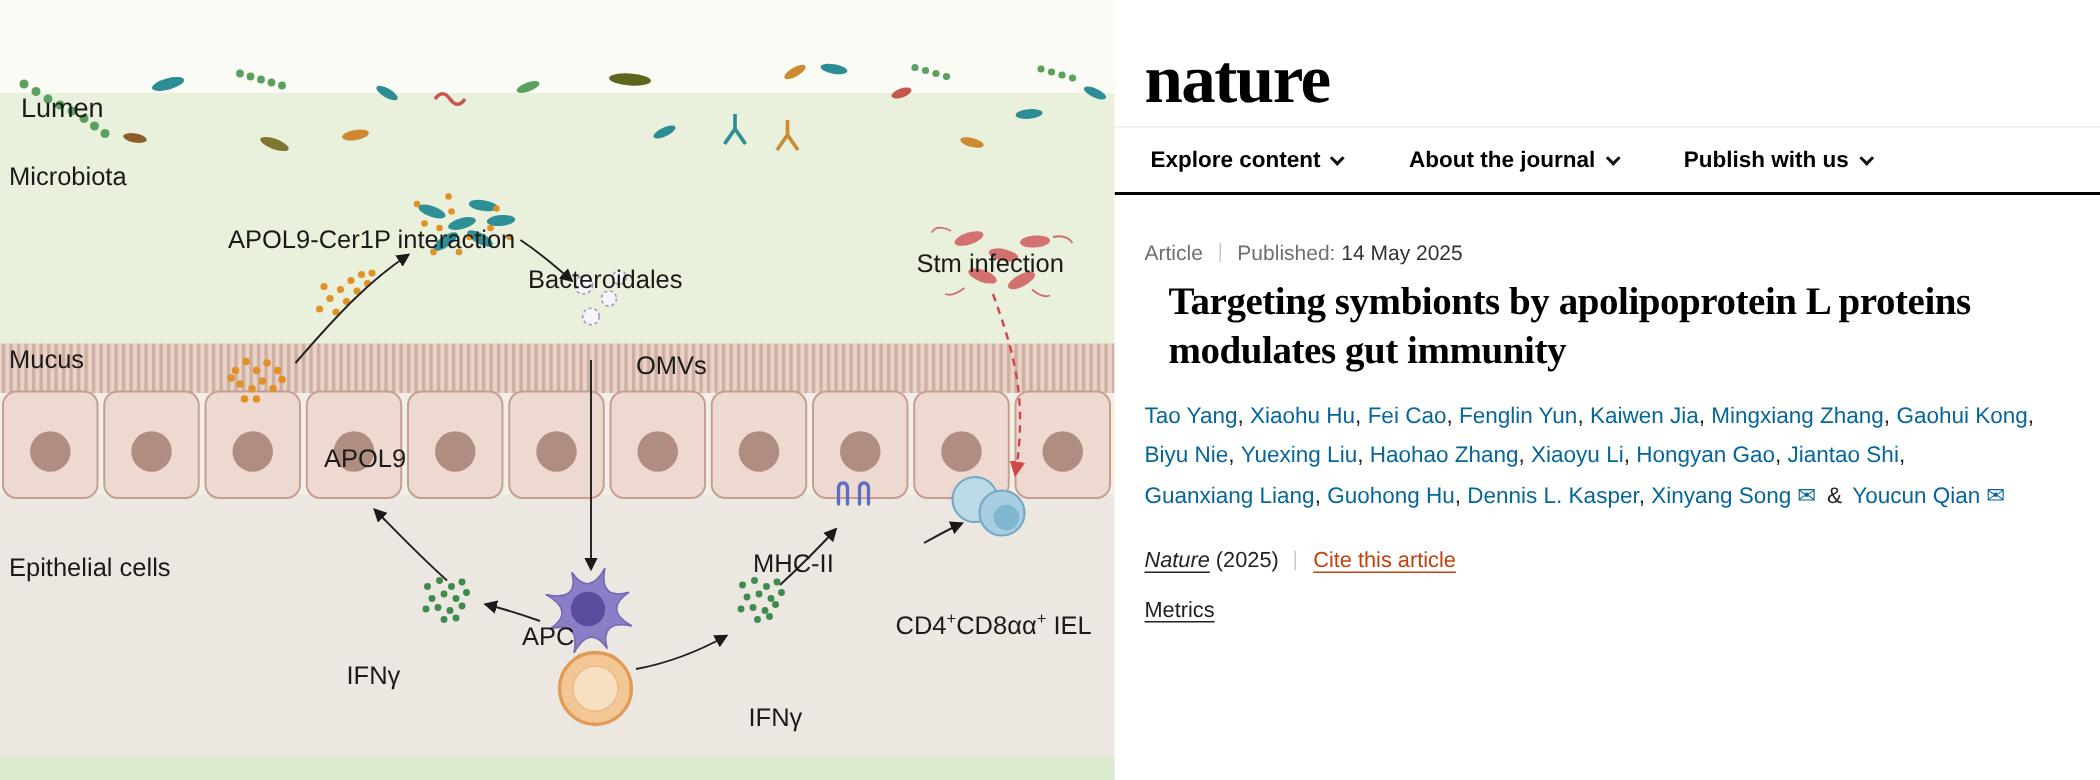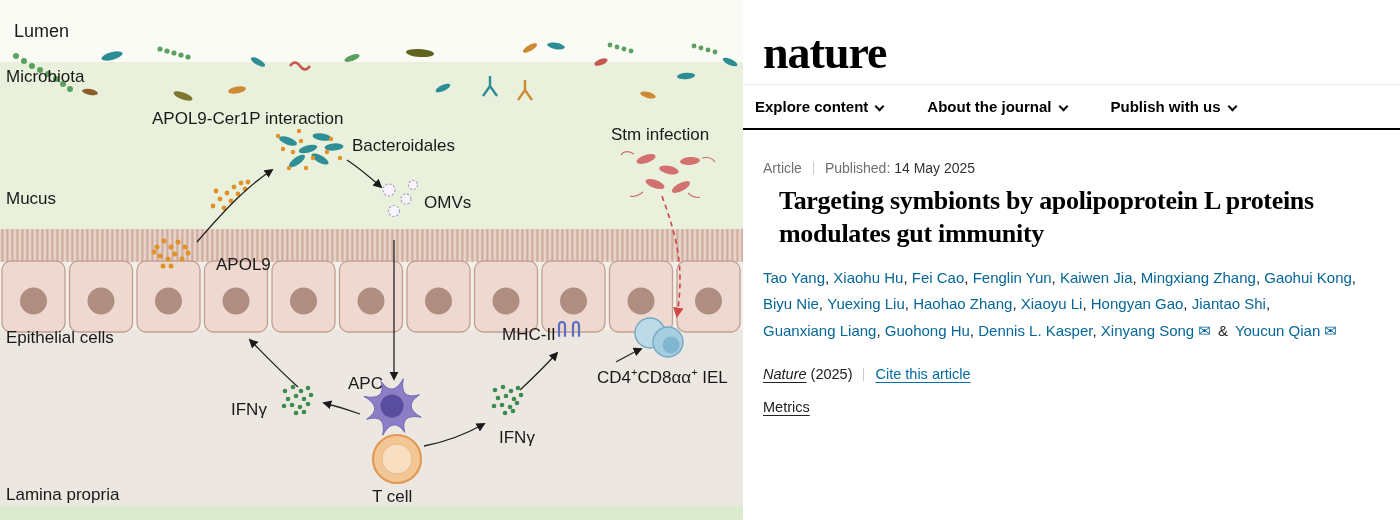--- a/index.html
+++ b/index.html
@@ -6,47 +6,47 @@
   html,body { margin:0; padding:0; }
   body {
     width:1400px; height:520px; overflow:hidden; background:#fff;
     font-family:"Liberation Sans", sans-serif; color:#222;
   }
   .container { display:flex; width:1400px; height:520px; }
 
   
   .figure-panel { position:relative; width:743px; height:520px; flex:none; background:#f2efe9; }
   .figure-panel svg { position:absolute; left:0; top:0; }
-  .fig-label { position:absolute; font-size:17px; color:#1a1a1a; white-space:nowrap; }
+  .fig-label { position:absolute; font-size:17px; color:#1a1a1a; white-space:nowrap;margin-top:41px; }
   .fig-label sup { font-size:11px; }
 
   
   .right-panel { flex:1; background:#fff; padding:0; }
   .logo-row { padding:30px 0 8px 20px; border-bottom:1px solid #ececec; }
   .logo { font-family:"Liberation Serif", serif; font-weight:700; font-size:46px; line-height:1; color:#000; letter-spacing:-1px; }
-  .nav-bar { display:flex; gap:44px; padding:13px 0 13px 12px; border-bottom:2px solid #000; }
+  .nav-bar { display:flex; gap:44px; padding:13px 0 13px 24px; border-bottom:2px solid #000; }
   .nav-item { font-size:15px; font-weight:700; color:#000; cursor:pointer; }
   .chev { display:inline-block; width:7px; height:7px; border-right:2px solid #111; border-bottom:2px solid #111; transform:rotate(45deg); margin-left:8px; vertical-align:2px; }
   .breadcrumb { margin:16px 0 0 20px; font-size:13.5px; color:#666; }
   .breadcrumb a { color:#666; text-decoration:underline; text-underline-offset:2px; cursor:pointer; }
   .crumb-sep { display:inline-block; width:5px; height:5px; border-right:1.5px solid #999; border-bottom:1.5px solid #999; transform:rotate(-45deg); margin:0 9px; vertical-align:1px; }
   .meta { margin:30px 0 0 20px; font-size:14px; color:#6f6f6f; }
   .meta .date { color:#333; }
   .vbar { display:inline-block; width:1px; height:13px; background:#c9c9c9; margin:0 11px; vertical-align:-2px; }
   .title { margin:9px 20px 0 36px; max-width:610px; font-family:"Liberation Serif", serif; font-weight:700; font-size:26px; line-height:1.25; color:#000; letter-spacing:-0.3px; }
   .authors { margin:15px 20px 0 20px; max-width:625px; font-size:15px; line-height:1.75; color:#222; }
   .author { white-space:nowrap; }
   .author a { color:#066699; text-decoration-thickness:1px; text-underline-offset:2.5px; cursor:pointer; }
   .author.c::after { content:", "; color:#222; }
   .amp { margin:0 3px; }
   .email-icon { color:#066699; font-size:15px; margin-left:4px; cursor:pointer; }
   .email-icon::before { content:"\2709"; }
   .journal-row { margin:22px 0 0 20px; font-size:14.5px; color:#222; }
   .journal-row .jname { font-style:italic; color:#222; text-decoration:underline; text-underline-offset:2.5px; cursor:pointer; }
-  .journal-row .cite { color:#0369a1; text-decoration:underline; text-underline-offset:2.5px; cursor:pointer; }
+  .journal-row .cite { color:#c2410c; text-decoration:underline; text-underline-offset:2.5px; cursor:pointer; }
   .metrics-row { margin:17px 0 0 20px; font-size:14.5px; }
   .metrics-row a { color:#222; text-decoration:underline; text-underline-offset:2.5px; cursor:pointer; }
 </style>
 </head>
 <body>
 
 <div class="container">
 
   <div class="figure-panel">
     <svg width="743" height="520" viewBox="0 0 743 520">

